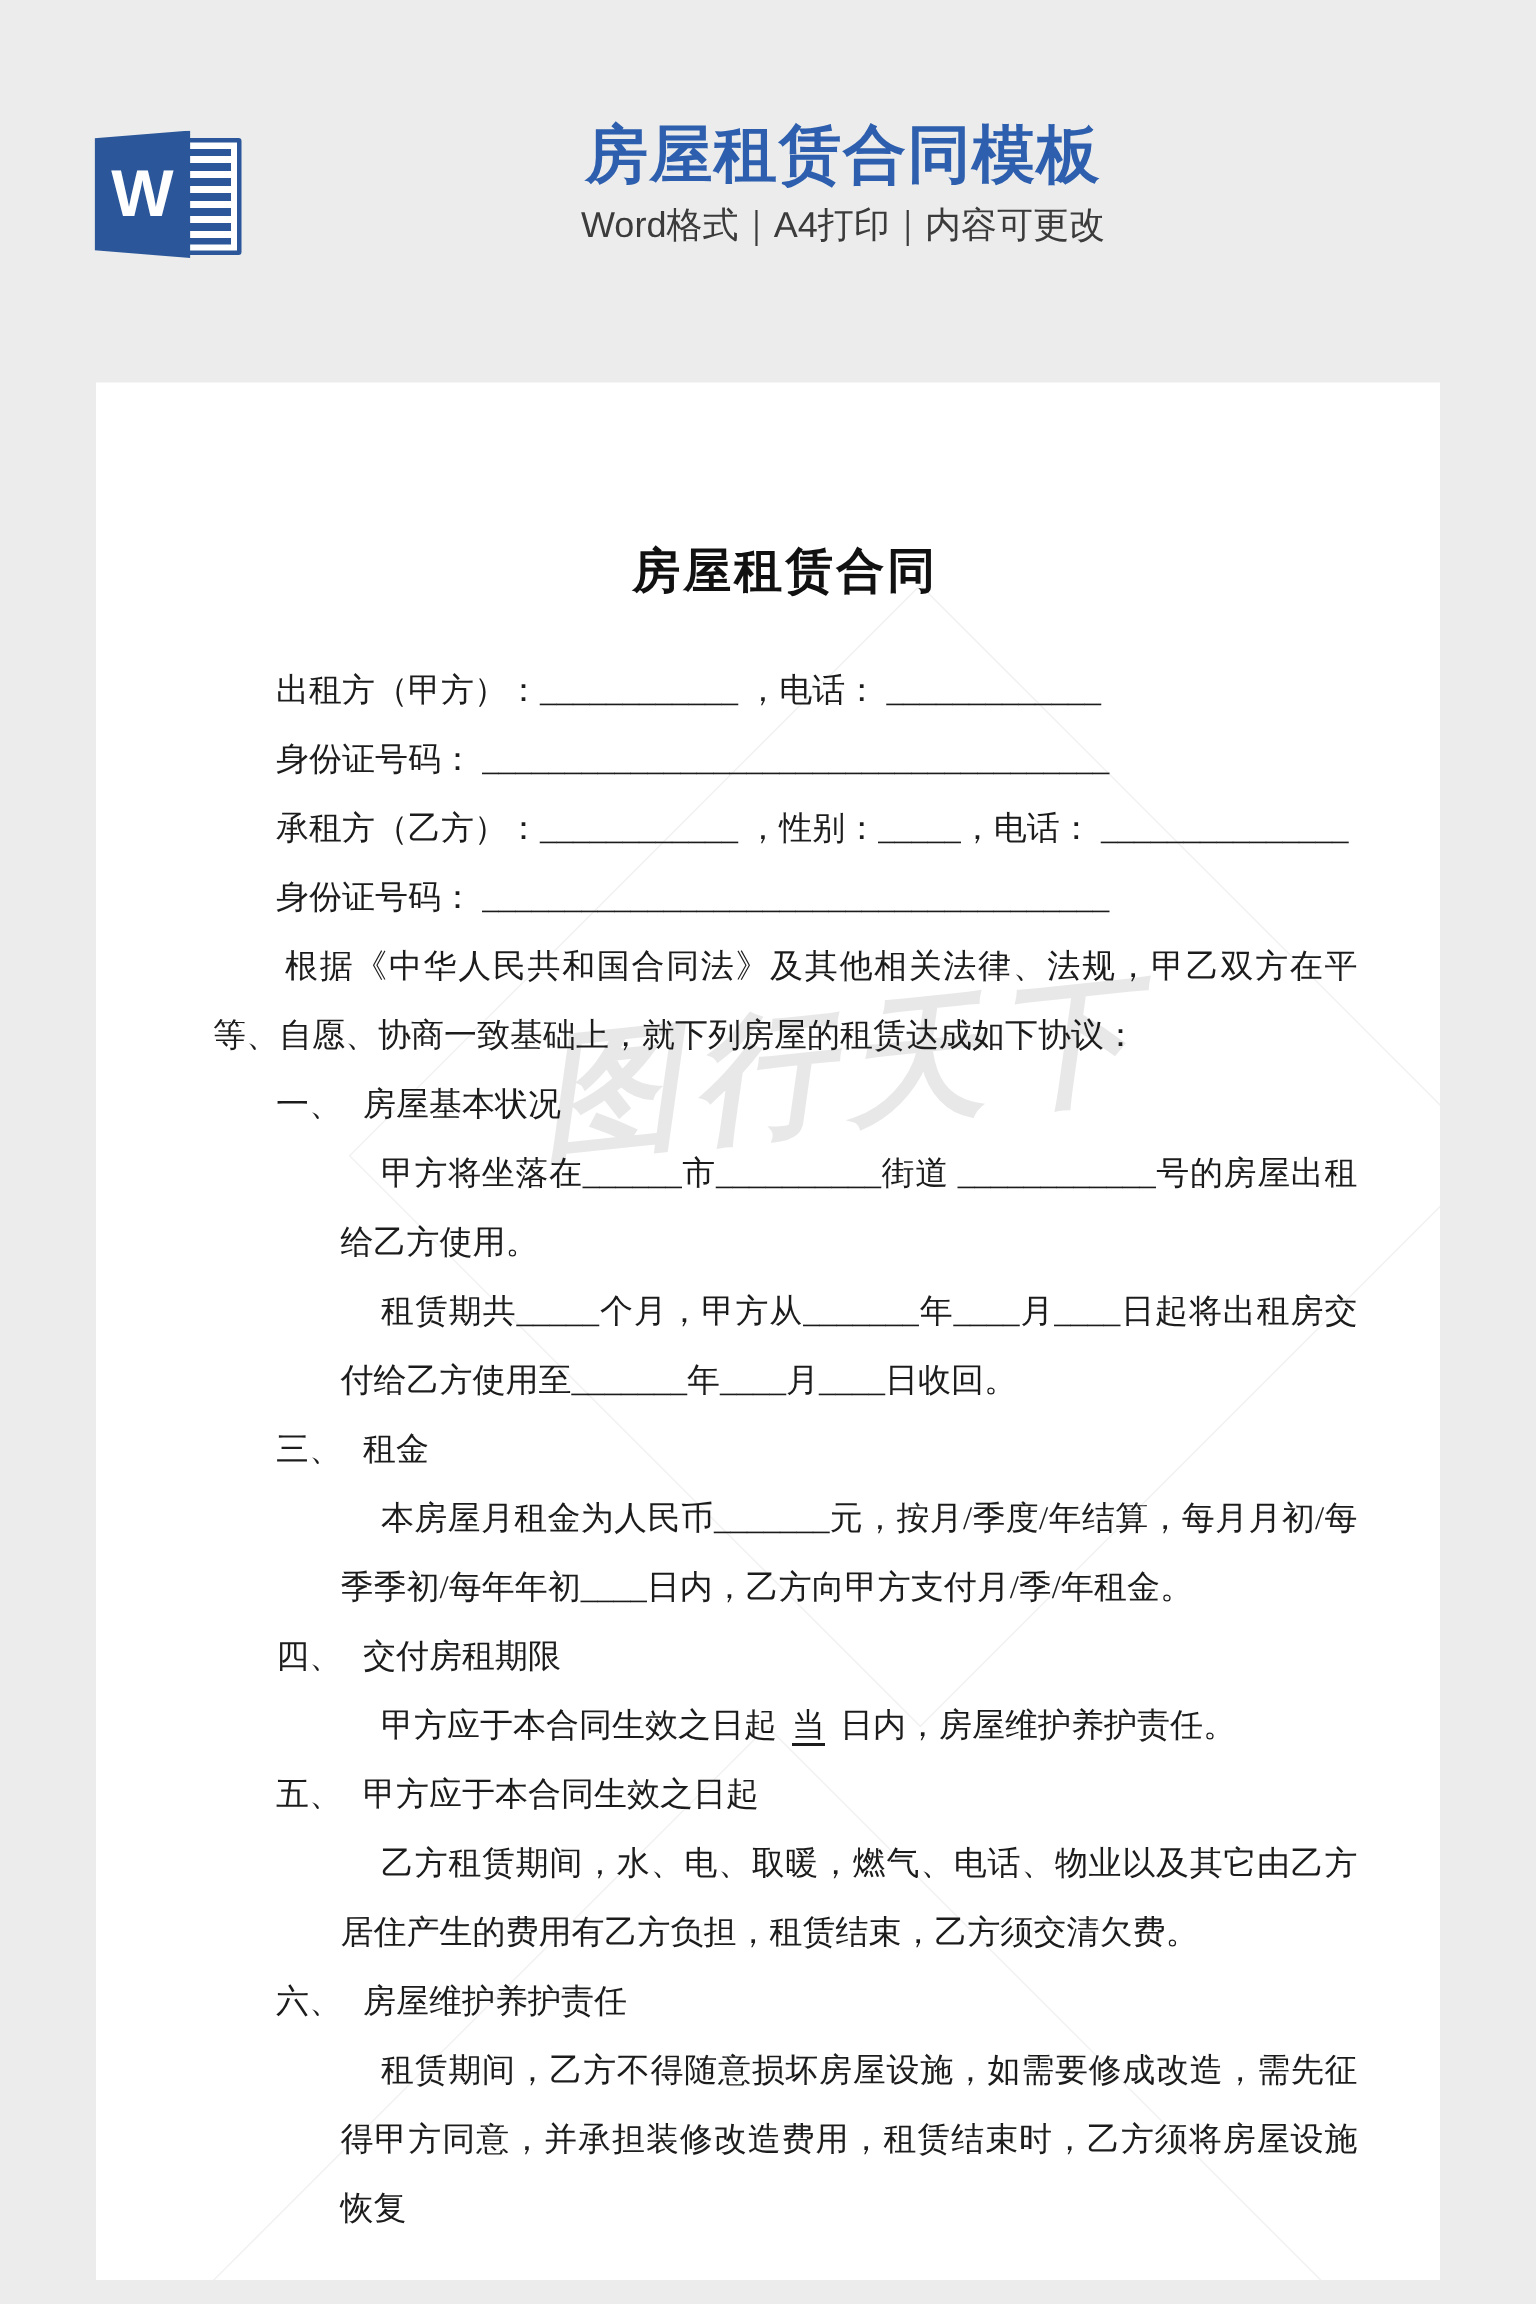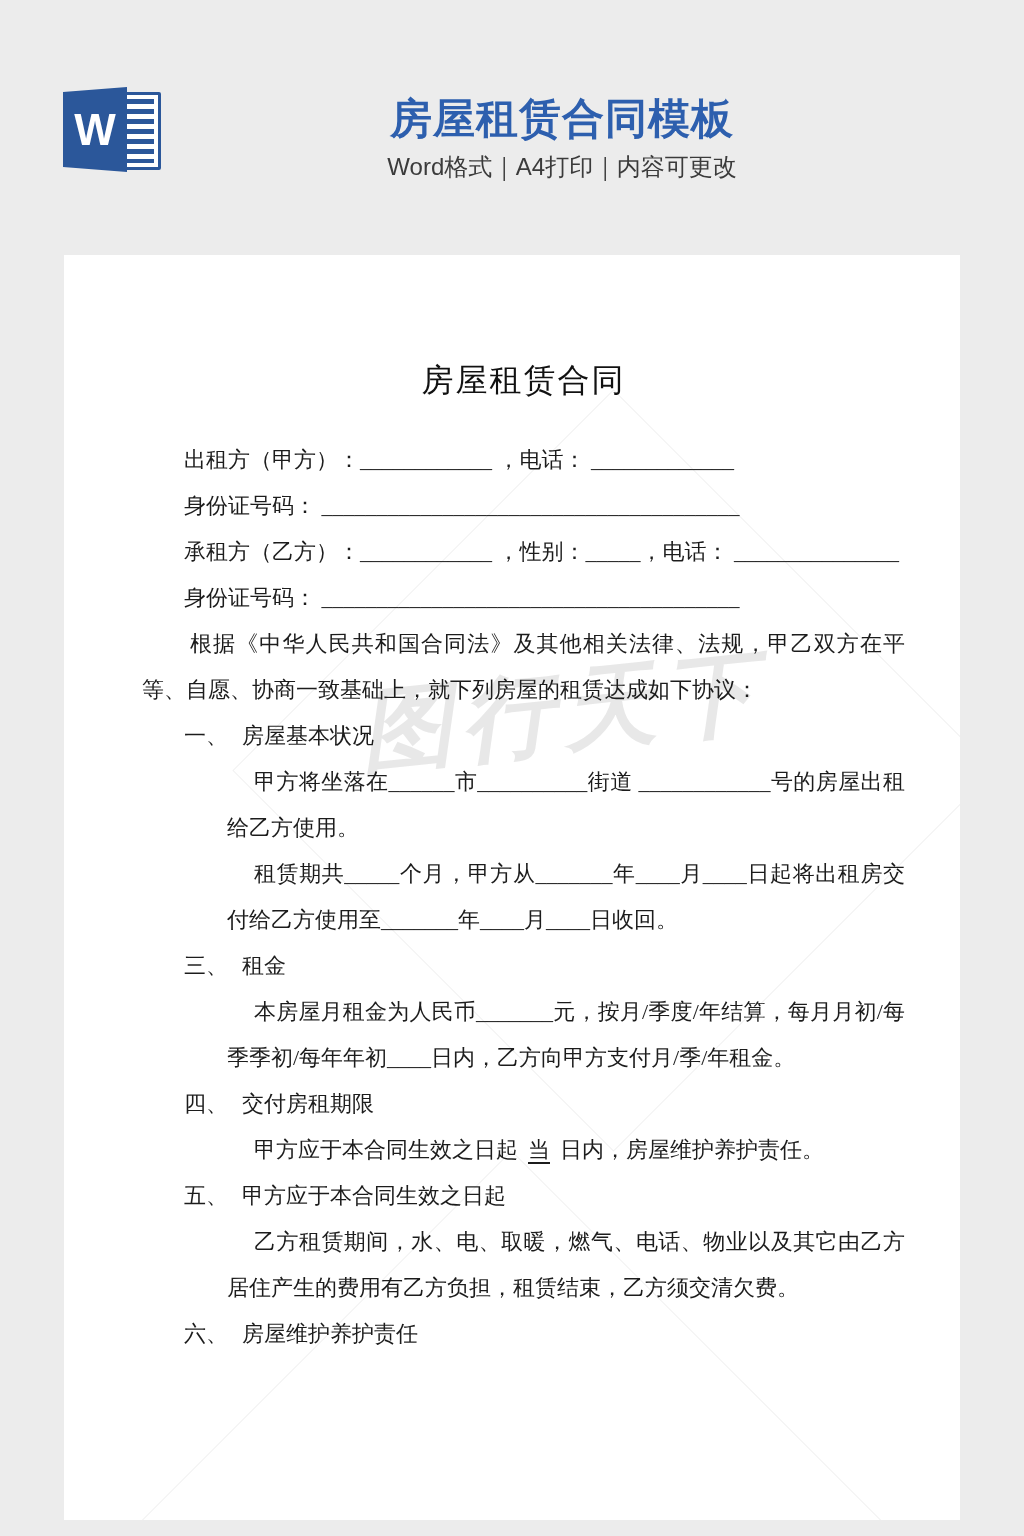--- a/index.html
+++ b/index.html
@@ -34,21 +34,21 @@
     position: absolute; left: 0; top: 0;
     width: 64px; height: 85px;
     background: #2b579a;
     clip-path: polygon(0 6%, 100% 0, 100% 100%, 0 94%, 0 6%);
     display: flex; align-items: center; justify-content: center;
     color: #fff; font-family: "Liberation Sans", sans-serif;
     font-weight: bold; font-size: 44px; line-height: 1;
   }
 
   .header-text {
-    position: absolute; left: 100px; right: 0; top: 92px;
+    position: absolute; left: 100px; right: 0; top: 76px;
     text-align: center;
   }
   .header-title {
     margin: 0;
     font-family: "Liberation Sans", "DejaVu Sans", sans-serif;
     font-weight: bold;
     font-size: 42px; line-height: 54px;
     color: #2d5fae;
     letter-spacing: 1px;
   }
@@ -85,21 +85,21 @@
     pointer-events: none;
     white-space: nowrap;
   }
 
   .doc-content { position: relative; padding: 100px 55px 0 78px; font-size: 22px; line-height: 46px; }
 
   .doc-title {
     margin: 0 0 32px 0;
     text-align: center;
     font-size: 32px; line-height: 50px;
-    font-weight: normal;
+    font-weight: bold;
     color: #111;
     letter-spacing: 2px;
   }
 
   p { margin: 0; }
   .party-line { text-indent: 42px; }
   .intro-par { text-indent: 48px; text-align: justify; }
 
   .sec-heading { margin-left: 42px; }
   .sec-num { display: inline-block; width: 58px; }
@@ -162,15 +162,16 @@
     <p class="sec-content"><span>甲方应于本合同生效之日起</span><span class="u-blank">当</span><span>日内，房屋维护养护责任。</span></p>
 
     <div class="sec-heading">
       <span class="sec-num">五、</span><span class="sec-title">甲方应于本合同生效之日起</span>
     </div>
     <p class="sec-content">乙方租赁期间，水、电、取暖，燃气、电话、物业以及其它由乙方居住产生的费用有乙方负担，租赁结束，乙方须交清欠费。</p>
 
     <div class="sec-heading">
       <span class="sec-num">六、</span><span class="sec-title">房屋维护养护责任</span>
     </div>
+    <p class="sec-content">租赁期间，乙方不得随意损坏房屋设施，如需要修成改造，需先征得甲方同意，并承担装修改造费用，租赁结束时，乙方须将房屋设施恢复</p>
 
   </div>
 </div>
 
 </body></html>

